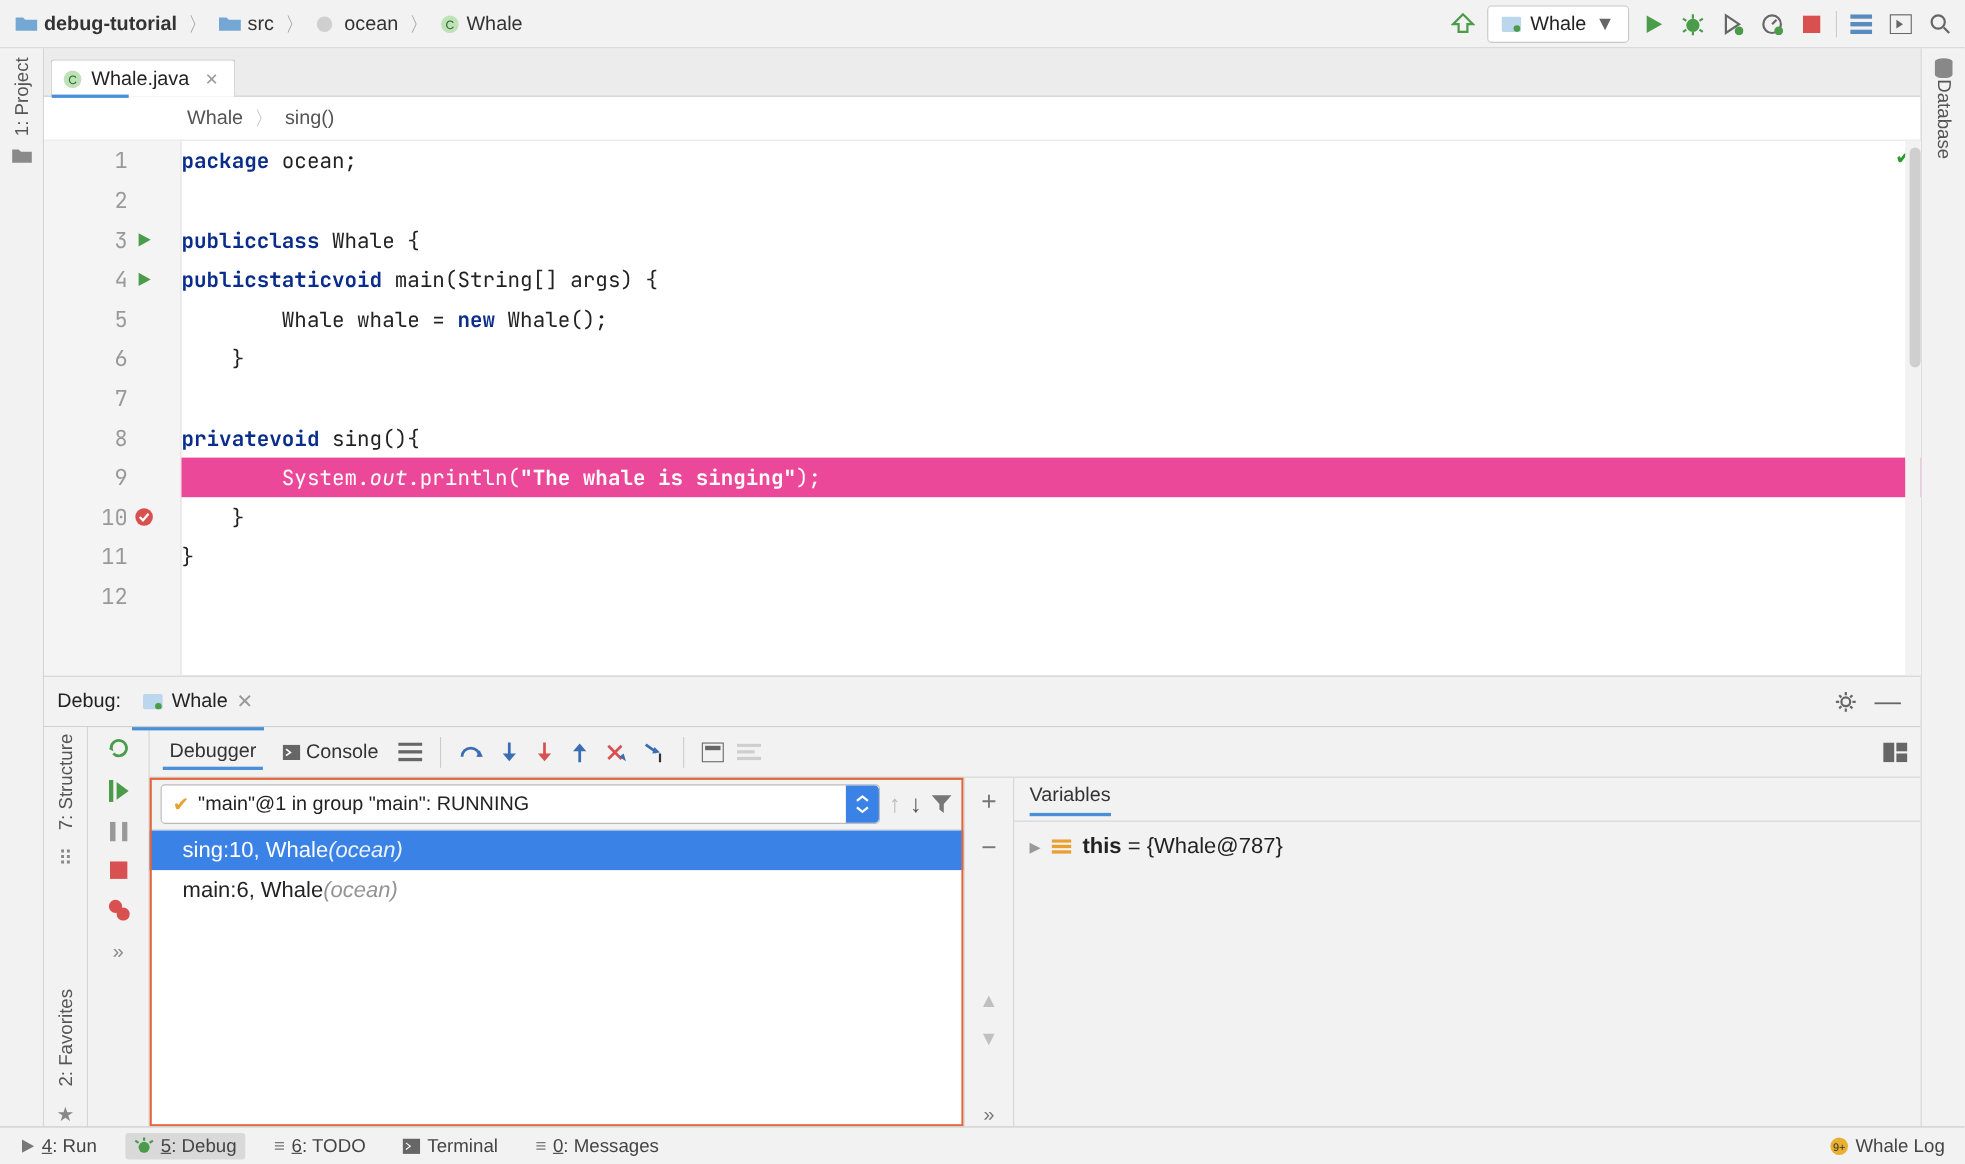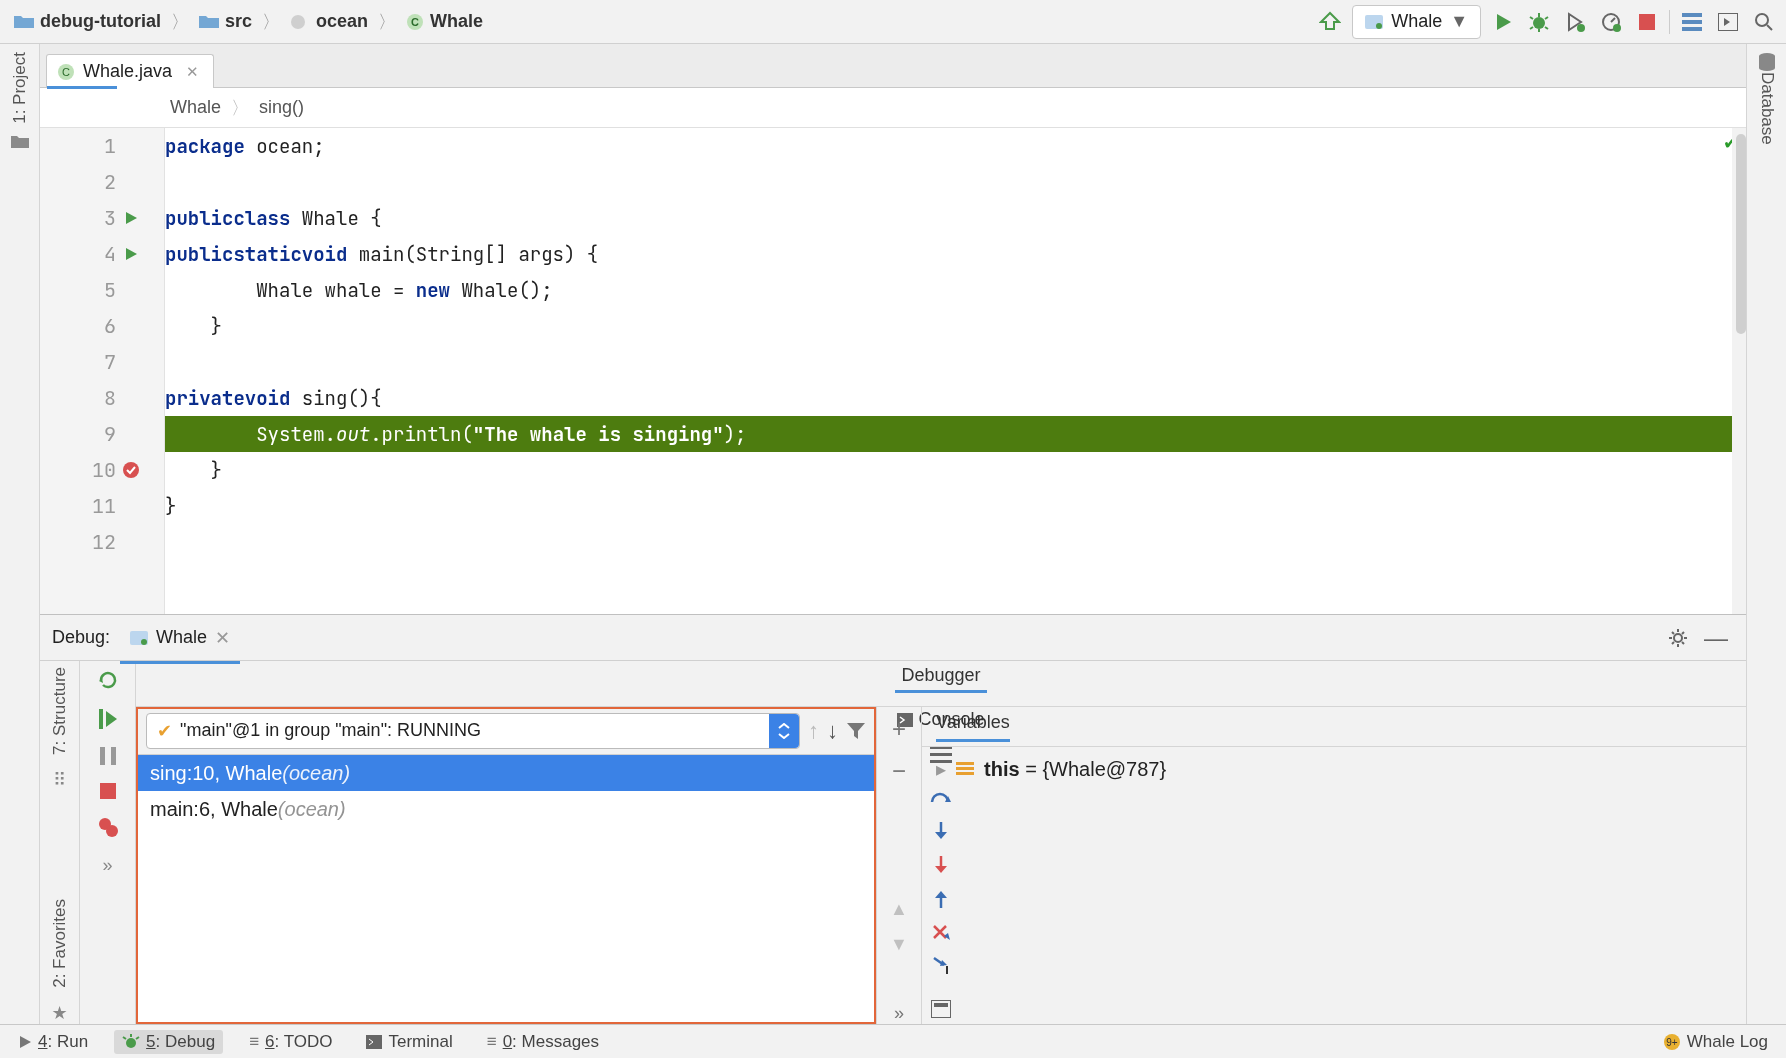--- a/index.html
+++ b/index.html
@@ -17,21 +17,21 @@
 .topbar {
   height:44px;
   display:flex;
   align-items:center;
   background:#f2f2f2;
   border-bottom:1px solid #d0d0d0;
   padding:0 8px;
 }
 .crumb {
   display:flex; align-items:center;
-  color:#333; padding:0 6px;font-weight:bold;
+  color:#333; padding:0 6px;
 }
 .crumb svg,.crumb .ficon{margin-right:6px;}
 .crumb-sep { color:#999; padding:0 4px; }
 .spacer{flex:1;}
 .top-actions{display:flex;align-items:center;gap:8px;}
 .top-actions .tbtn{width:28px;height:28px;display:flex;align-items:center;justify-content:center;}
 .run-config{
   display:flex;align-items:center;
   background:#fff;border:1px solid #c8c8c8;
   border-radius:4px;padding:2px 12px;gap:8px;height:34px;
@@ -74,21 +74,21 @@
   width:125px;background:#f4f4f4;border-right:1px solid #e2e2e2;
   font-family:"JetBrains Mono","Menlo","Consolas",monospace;font-size:20px;color:#999;
 }
 .gline{height:36px;display:flex;align-items:center;justify-content:flex-end;padding-right:48px;position:relative;}
 .grun{position:absolute;left:84px;}
 .gbp{position:absolute;left:82px;}
 .code{
   flex:1;font-family:"JetBrains Mono","Menlo","Consolas",monospace;font-size:19px;
 }
 .cline{height:36px;display:flex;align-items:center;white-space:pre;}
-.cline.exec{background:#4d7c0f;color:#fff;}
+.cline.exec{background:#ec4899;color:#fff;}
 .kw{color:#0A2D8C;font-weight:bold;}
 .str{color:#0F7C12;font-weight:bold;}
 .stat{font-style:italic;}
 .exec .kw,.exec .kw2,.exec .str{color:#fff;}
 .chk{position:absolute;top:4px;right:8px;color:#2a9b2a;}
 .vtrack{position:absolute;top:0;right:0;width:14px;height:100%;background:#f2f2f2;}
 .vthumb{position:absolute;right:0;width:10px;height:200px;background:#cfcfcf;border-radius:5px;top:6px;}
 
 .debug-tool{
   height:410px;border-top:1px solid #c0c0c0;background:#f2f2f2;display:flex;flex-direction:column;
@@ -98,21 +98,21 @@
 }
 .debug-header .dtab{display:flex;align-items:center;gap:8px;padding:6px 10px;position:relative;}
 .debug-header .dtab.active::after{content:"";position:absolute;left:0;right:0;bottom:-9px;height:3px;background:#4a90d9;}
 .debug-header .gear{margin-left:auto;color:#666;}
 .debug-body{flex:1;display:flex;}
 .debug-left-col{
   width:56px;border-right:1px solid #d5d5d5;display:flex;flex-direction:column;align-items:center;padding-top:8px;gap:18px;
 }
 .dbg-main{flex:1;display:flex;flex-direction:column;}
 .dbg-toolbar{
-  height:46px;display:flex;align-items:center;gap:12px;padding:0 12px;border-bottom:1px solid #d5d5d5;flex-direction:column;
+  height:46px;display:flex;align-items:center;gap:12px;padding:0 12px;border-bottom:1px solid #d5d5d5;
 }
 .dbg-toolbar .ttab{padding:4px 6px;color:#333;}
 .dbg-toolbar .ttab.active{border-bottom:3px solid #4a90d9;}
 .dbg-toolbar .sep{width:1px;height:28px;background:#ccc;margin:0 4px;}
 .dbg-content{flex:1;display:flex;}
 .frames-panel{
   width:740px;display:flex;flex-direction:column;
   outline:2px solid #e2663a;outline-offset:-2px;
 }
 .panel-hdr{height:40px;display:flex;align-items:center;padding:0 14px;border-bottom:1px solid #d5d5d5;color:#333;}
@@ -122,21 +122,21 @@
 }
 .thread-select{
   flex:1;background:#fff;border:1px solid #bbb;border-radius:4px;height:36px;
   display:flex;align-items:center;padding:0 10px;gap:8px;position:relative;
 }
 .thread-select .caret{
   position:absolute;right:0;top:0;bottom:0;width:30px;background:#3b82e6;border-top-right-radius:4px;border-bottom-right-radius:4px;
   display:flex;align-items:center;justify-content:center;color:#fff;
 }
 .frame-list{flex:1;background:#fff;}
-.frame-item{height:36px;display:flex;align-items:center;padding:0 14px;font-size:20px;}
+.frame-item{height:36px;display:flex;align-items:center;padding:0 30px;font-size:20px;}
 .frame-item.sel{background:#3b82e6;color:#fff;}
 .frame-item .pkg{font-style:italic;opacity:.9;}
 .frame-item:not(.sel) .pkg{color:#888;}
 .mid-col{
   width:46px;border-left:1px solid #d5d5d5;border-right:1px solid #d5d5d5;
   display:flex;flex-direction:column;align-items:center;padding-top:8px;gap:14px;color:#777;
 }
 .vars-panel{flex:1;display:flex;flex-direction:column;}
 .var-row{padding:10px 14px;display:flex;align-items:center;gap:10px;font-size:20px;}
 .var-row .tri{color:#999;}

